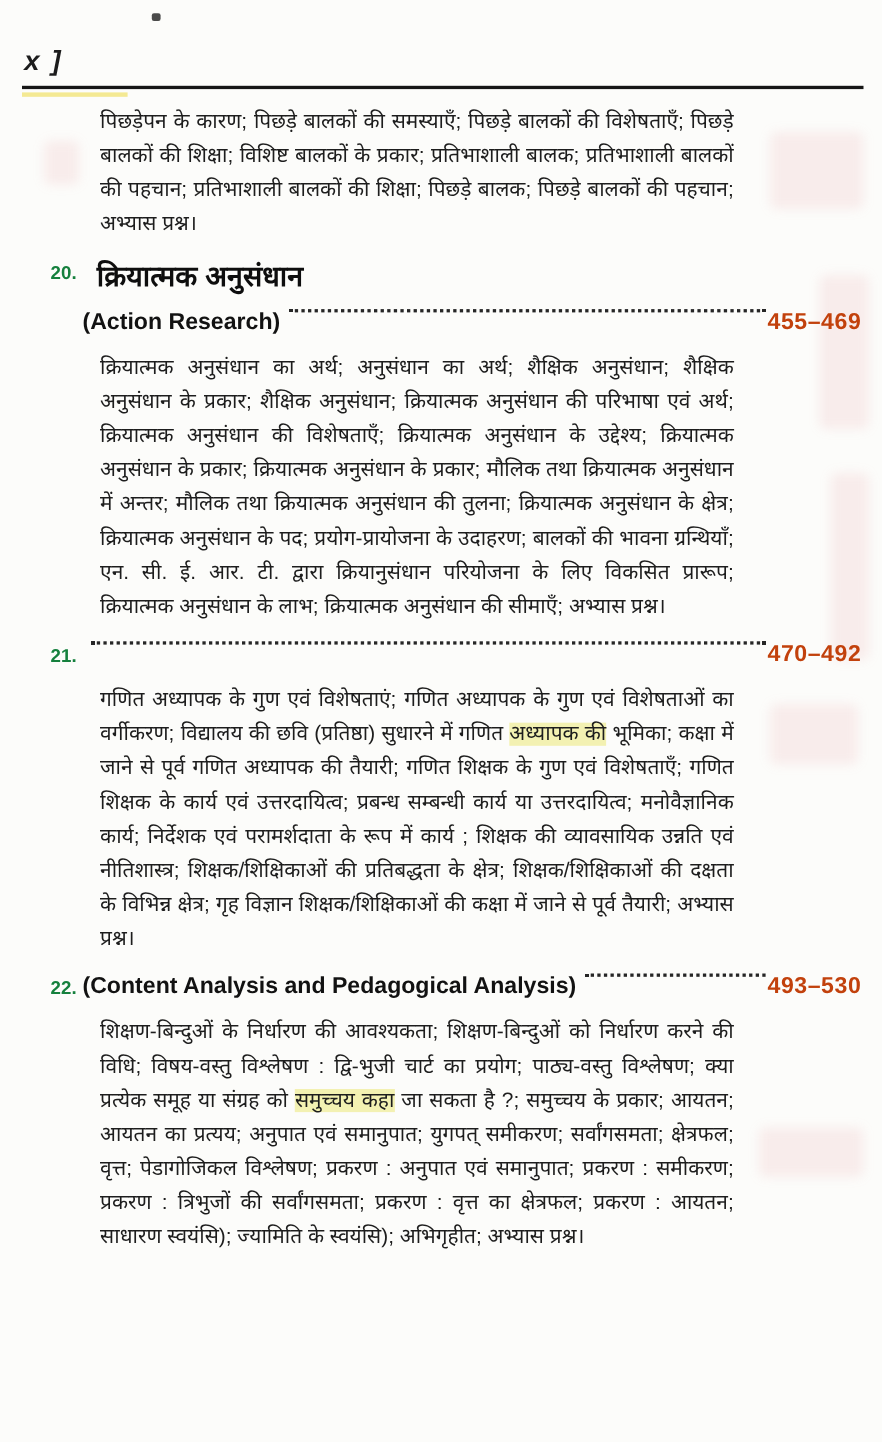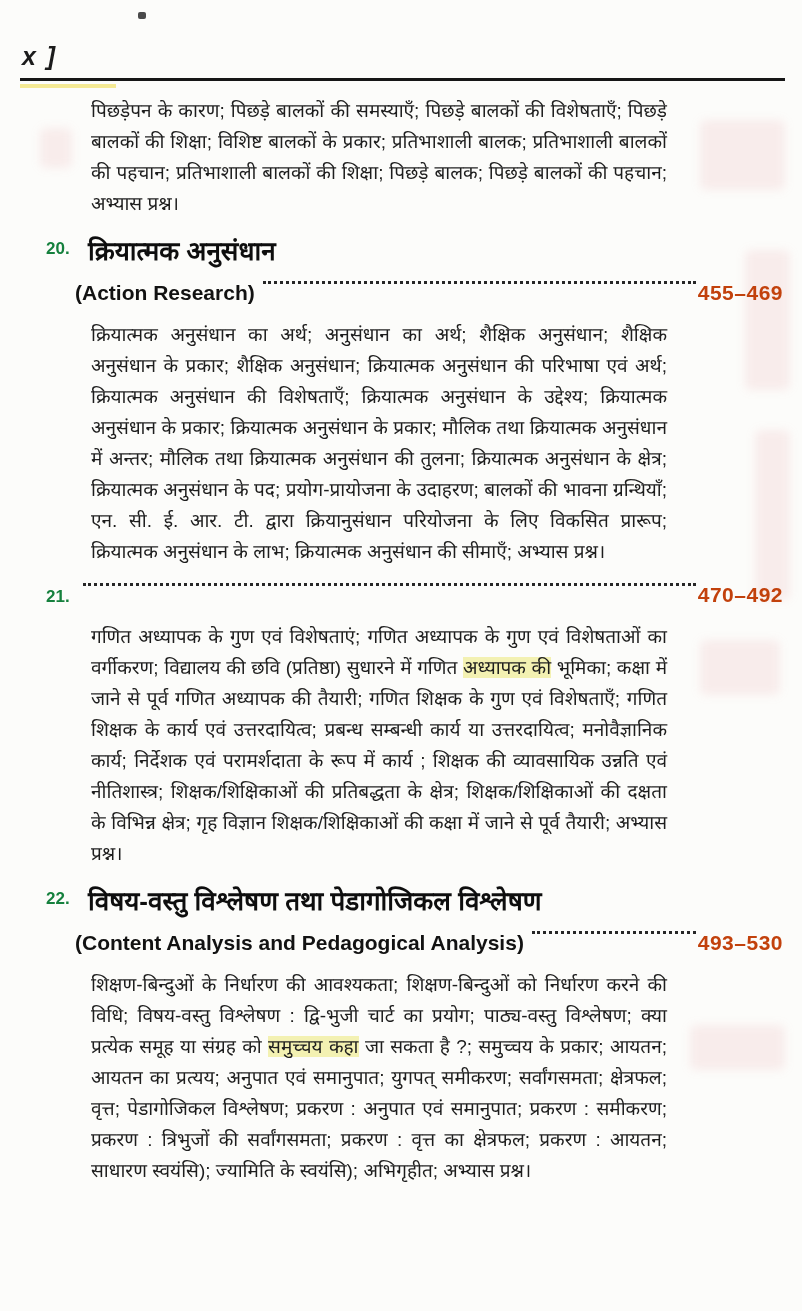--- a/index.html
+++ b/index.html
@@ -89,21 +89,20 @@
       <span class="num">21.</span>
       <div class="leader">
         <span class="dots"></span>
         <span class="pages">470–492</span>
       </div>
       <p class="para"><span>गणित अध्यापक के गुण एवं विशेषताएं; गणित अध्यापक के गुण एवं विशेषताओं का वर्गीकरण; विद्यालय की छवि (प्रतिष्ठा) सुधारने में गणित </span><mark class="hl">अध्यापक की</mark><span> भूमिका; कक्षा में जाने से पूर्व गणित अध्यापक की तैयारी; गणित शिक्षक के गुण एवं विशेषताएँ; गणित शिक्षक के कार्य एवं उत्तरदायित्व; प्रबन्ध सम्बन्धी कार्य या उत्तरदायित्व; मनोवैज्ञानिक कार्य; निर्देशक एवं परामर्शदाता के रूप में कार्य ; शिक्षक की व्यावसायिक उन्नति एवं नीतिशास्त्र; शिक्षक/शिक्षिकाओं की प्रतिबद्धता के क्षेत्र; शिक्षक/शिक्षिकाओं की दक्षता के विभिन्न क्षेत्र; गृह विज्ञान शिक्षक/शिक्षिकाओं की कक्षा में जाने से पूर्व तैयारी; अभ्यास प्रश्न।</span></p>
     </section>
 
     <section class="entry">
       <span class="num">22.</span>
-      <h2 class="title-hi">विषय-वस्तु विश्लेषण तथा पेडागोजिकल विश्लेषण</h2>
       <div class="leader">
         <span class="title-en">(Content Analysis and Pedagogical Analysis)</span>
         <span class="dots"></span>
         <span class="pages">493–530</span>
       </div>
       <p class="para"><span>शिक्षण-बिन्दुओं के निर्धारण की आवश्यकता; शिक्षण-बिन्दुओं को निर्धारण करने की विधि; विषय-वस्तु विश्लेषण : द्वि-भुजी चार्ट का प्रयोग; पाठ्य-वस्तु विश्लेषण; क्या प्रत्येक समूह या संग्रह को </span><mark class="hl">समुच्चय कहा</mark><span> जा सकता है ?; समुच्चय के प्रकार; आयतन; आयतन का प्रत्यय; अनुपात एवं समानुपात; युगपत् समीकरण; सर्वांगसमता; क्षेत्रफल; वृत्त; पेडागोजिकल विश्लेषण; प्रकरण : अनुपात एवं समानुपात; प्रकरण : समीकरण; प्रकरण : त्रिभुजों की सर्वांगसमता; प्रकरण : वृत्त का क्षेत्रफल; प्रकरण : आयतन; साधारण स्वयंसि); ज्यामिति के स्वयंसि); अभिगृहीत; अभ्यास प्रश्न।</span></p>
     </section>
 
   </main>
 

